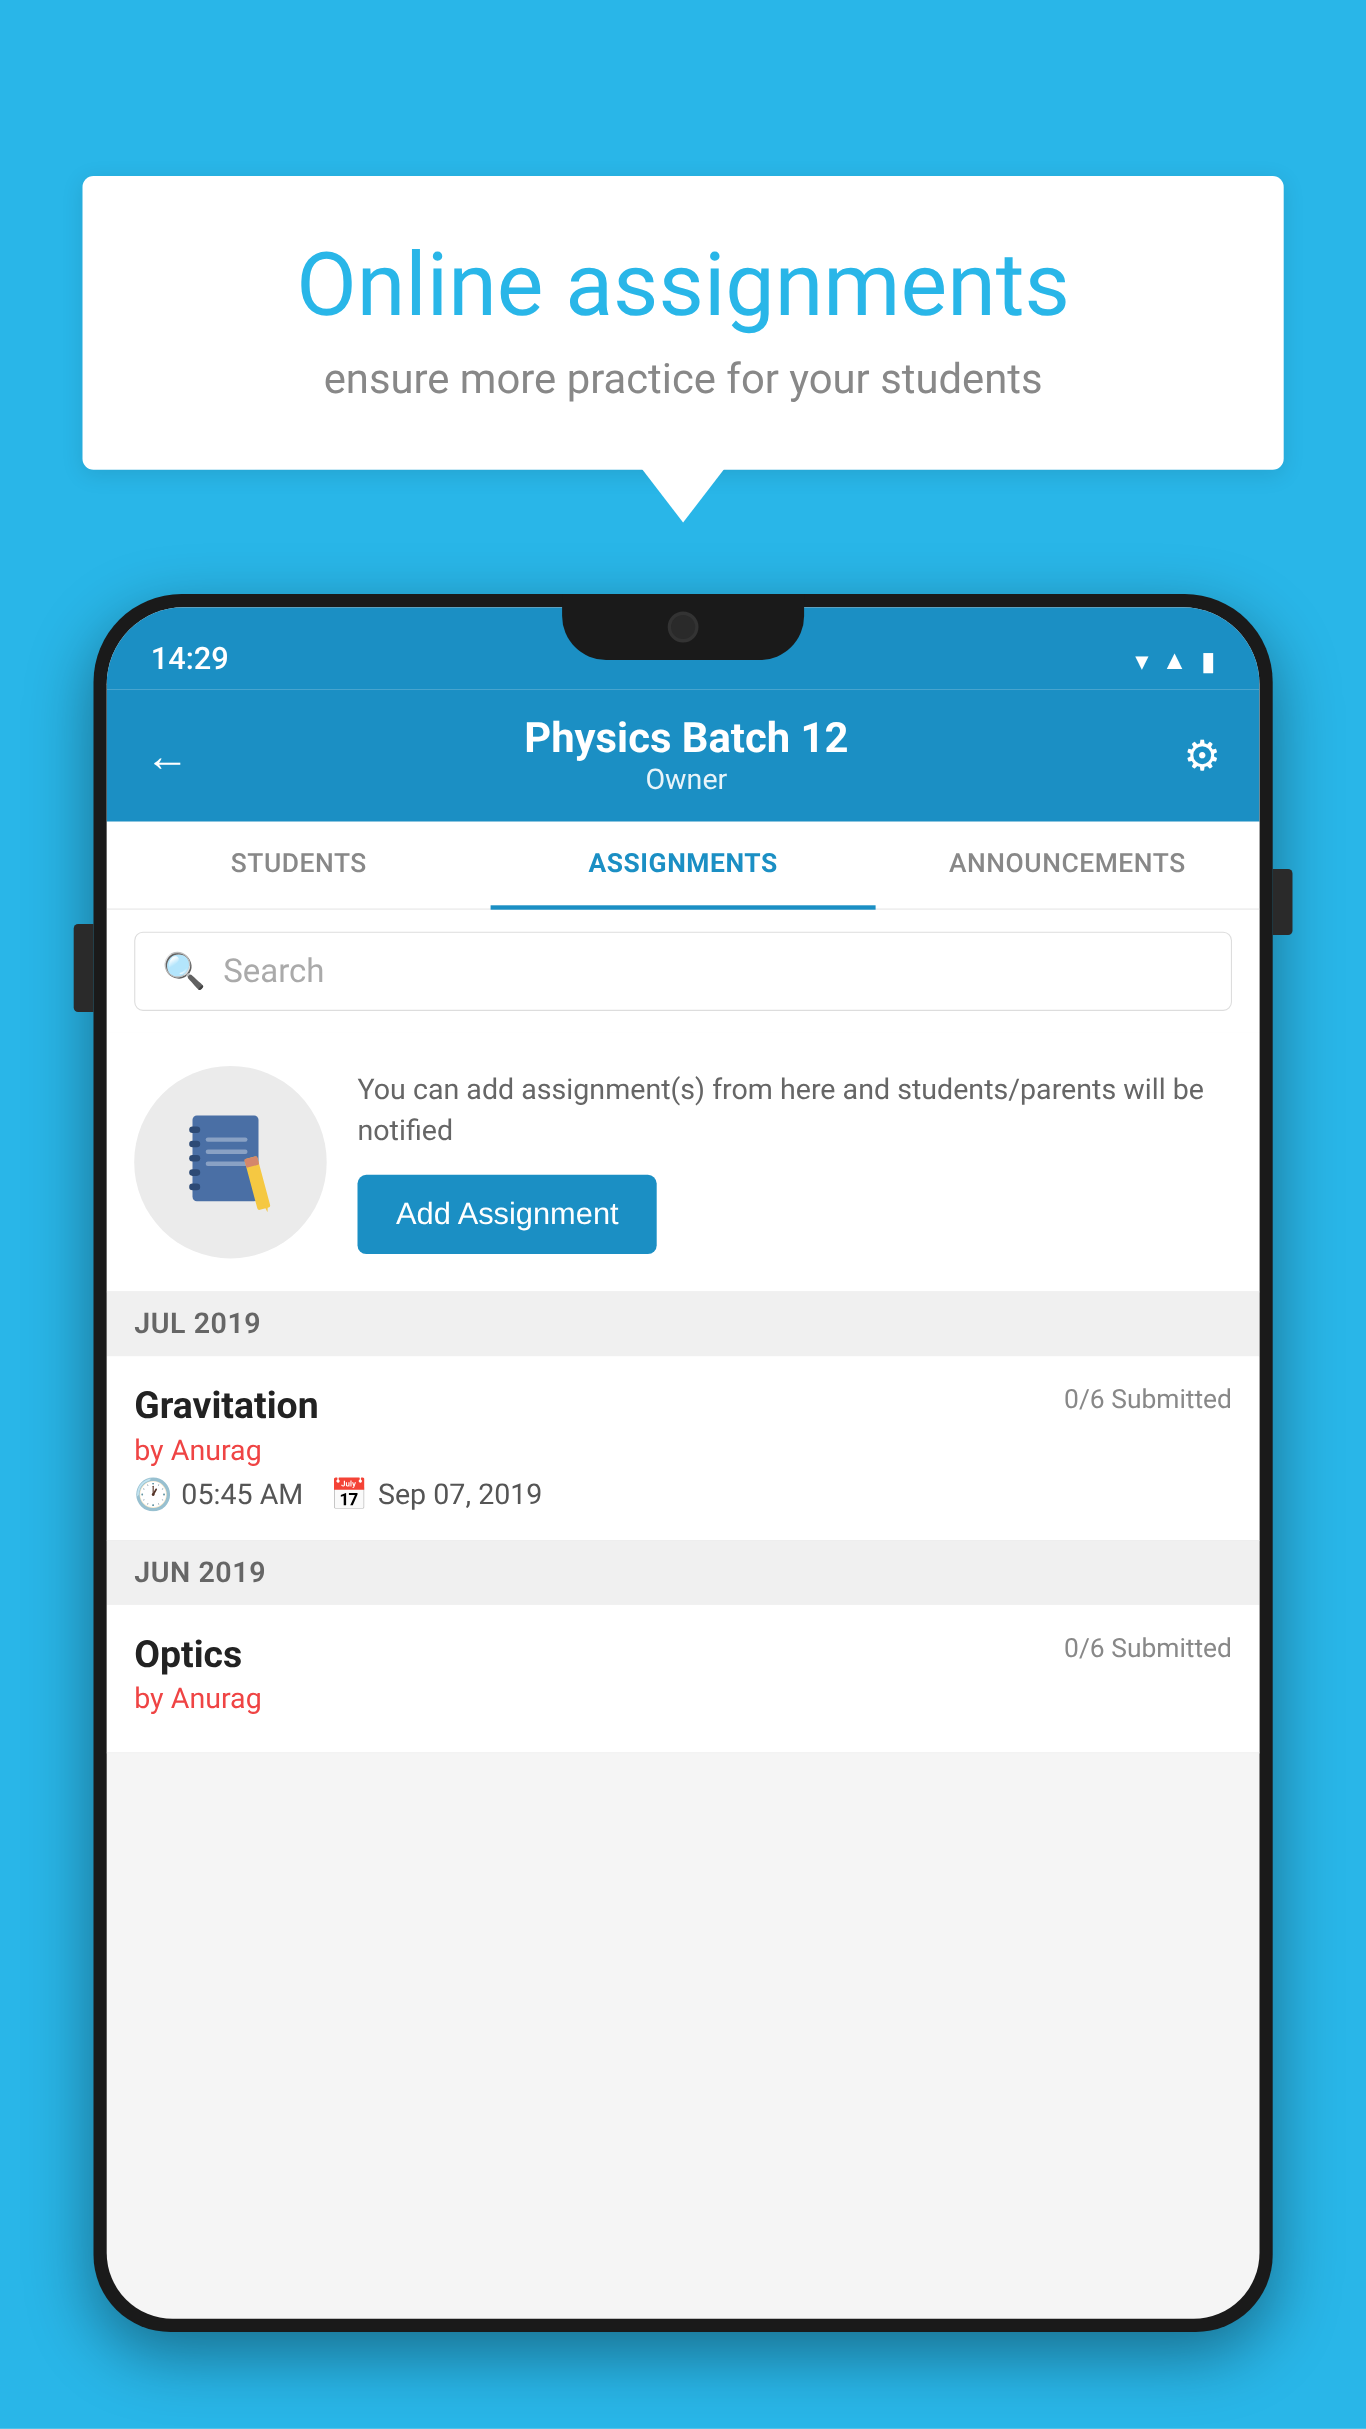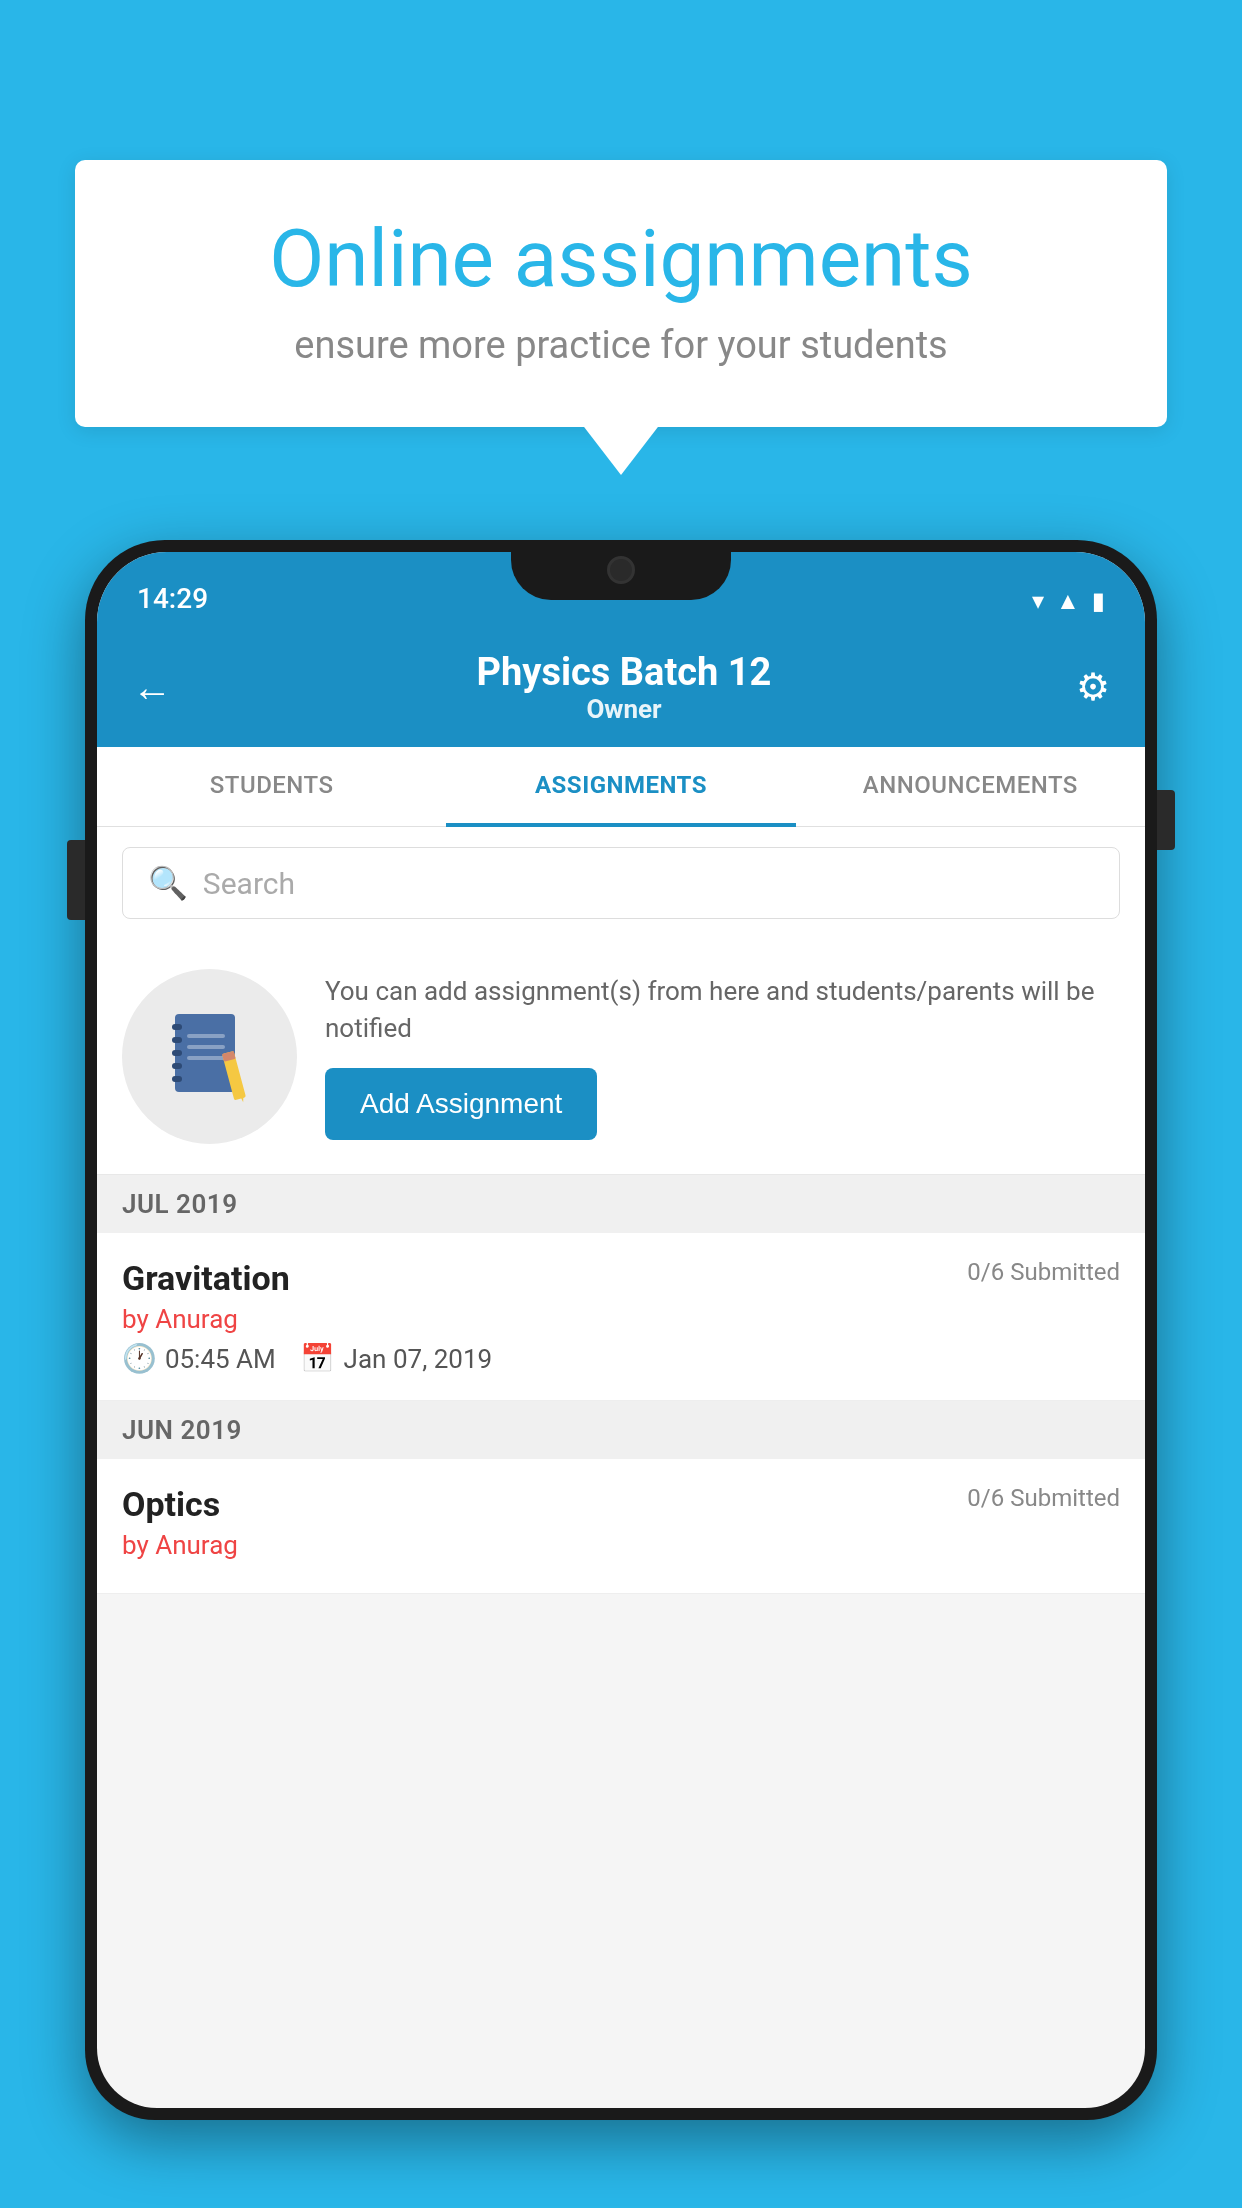--- a/index.html
+++ b/index.html
@@ -185,21 +185,21 @@
 
     .header-title {
       color: white;
       font-size: 38px;
       font-weight: 700;
     }
 
     .header-subtitle {
       color: rgba(255,255,255,0.9);
       font-size: 26px;
-      font-weight: 700;
+      font-weight: 400;
     }
 
     .header-settings {
       color: white;
       font-size: 38px;
       cursor: pointer;
     }
 
     
     .tabs-bar {
@@ -456,21 +456,21 @@
           <span class="assignment-submitted">0/6 Submitted</span>
         </div>
         <div class="assignment-by">by Anurag</div>
         <div class="assignment-meta">
           <div class="meta-item">
             <span class="meta-icon">🕐</span>
             <span>05:45 AM</span>
           </div>
           <div class="meta-item">
             <span class="meta-icon">📅</span>
-            <span>Jan 07, 2019</span>
+            <span>Sep 07, 2019</span>
           </div>
         </div>
       </div>
 
       <div class="month-header">JUN 2019</div>
 
       <div class="assignment-item">
         <div class="assignment-row1">
           <span class="assignment-name">Optics</span>
           <span class="assignment-submitted">0/6 Submitted</span>

